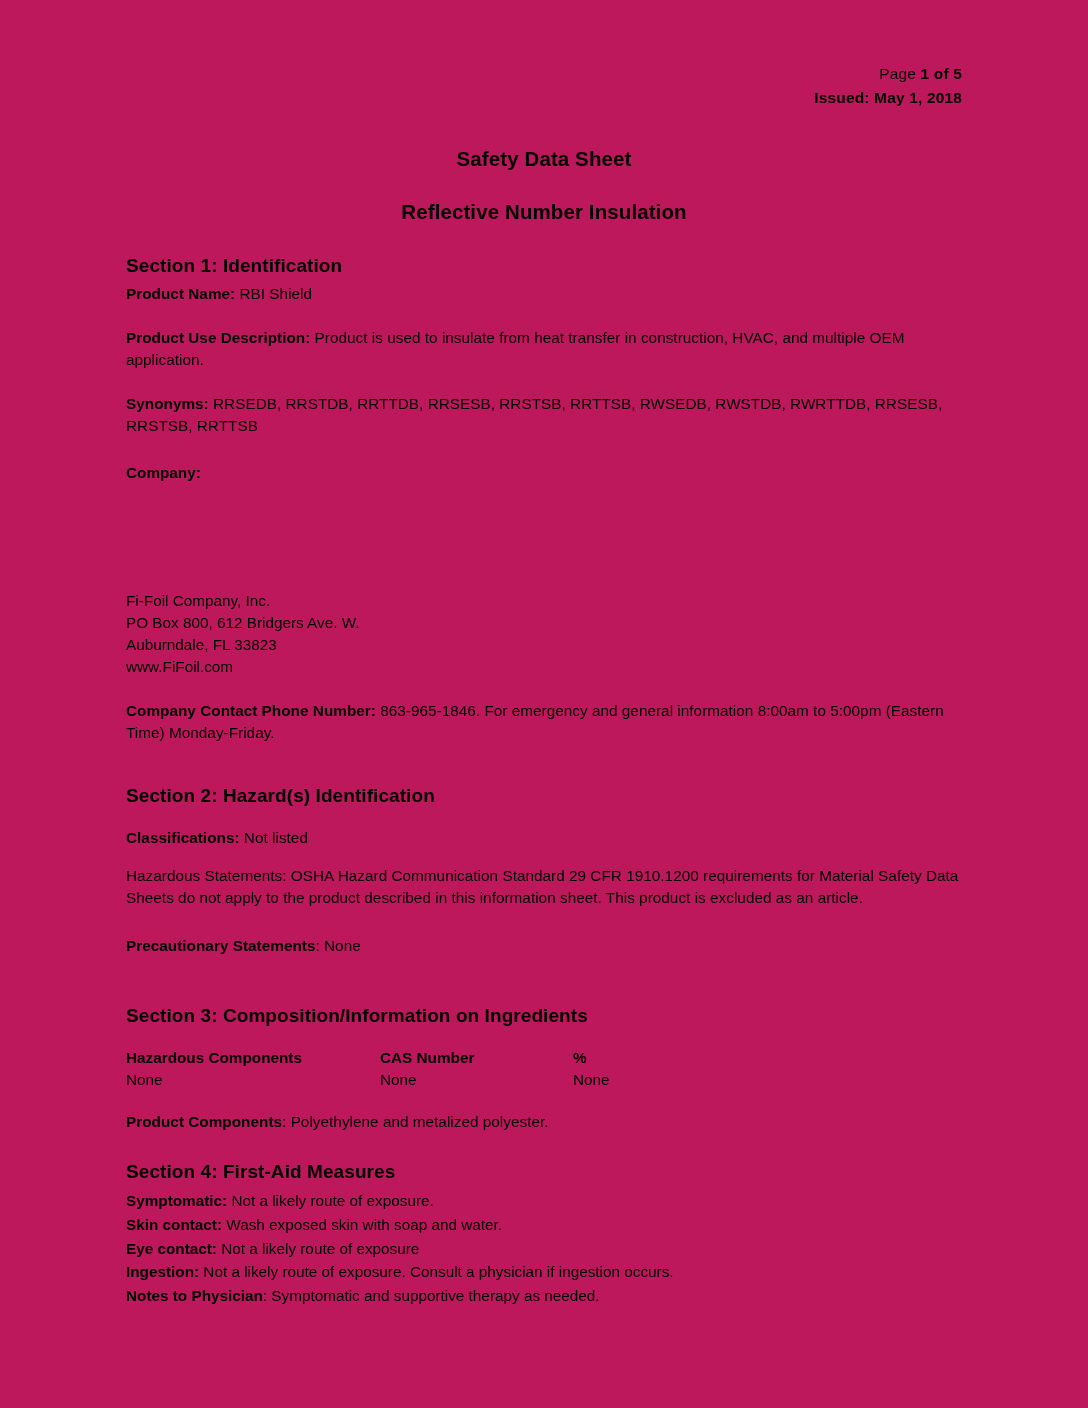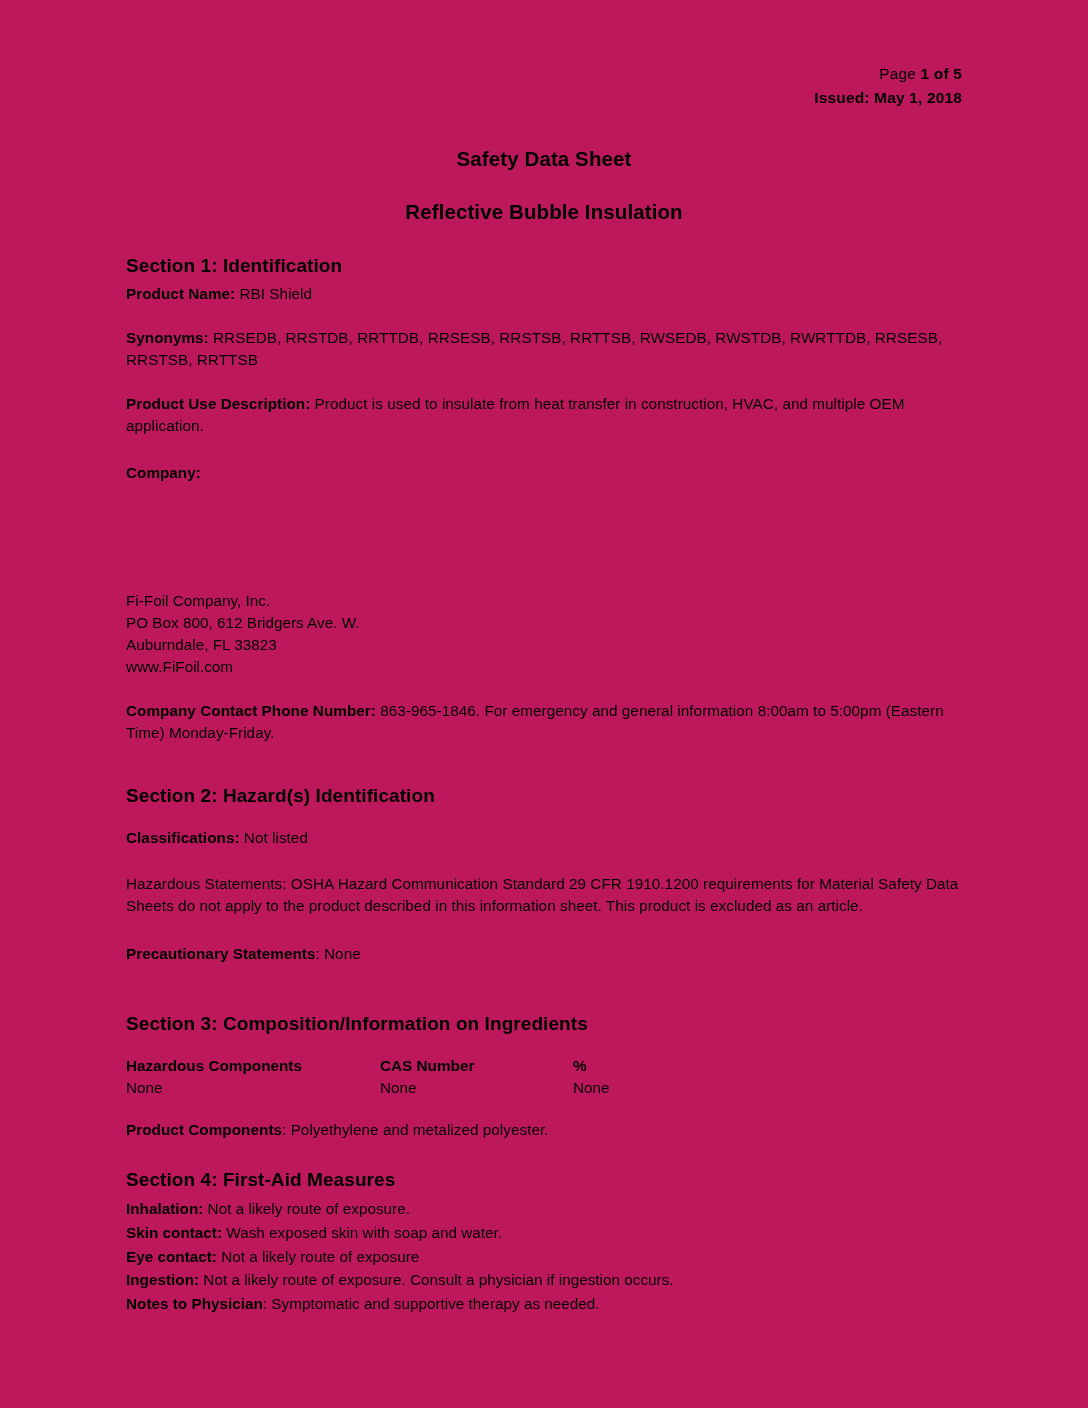--- a/index.html
+++ b/index.html
@@ -75,21 +75,21 @@
     line-height: 1.44;
     letter-spacing: 0.002em;
   }
   .b { font-weight: 700; }
 
   .p-product-name    { margin-top: 6px; }
   .p-synonyms        { margin-top: 22px; }
   .p-use-desc        { margin-top: 22px; }
   .p-contact         { margin-top: 22px; }
   .p-classifications { margin-top: 20px; }
-  .p-hazard-stmt     { margin-top: 24px; }
+  .p-hazard-stmt     { margin-top: 16px; }
   .p-precautionary   { margin-top: 26px; }
   .p-components      { margin-top: 20px; }
 
   
   .company-block {
     margin-top: 25px;
     display: flex;
     font-size: 15.3px;
     line-height: 1.44;
     flex-direction: column;
@@ -130,29 +130,29 @@
 
 <div class="page">
   <div class="content">
 
     <div class="page-header">
       <div class="line"><span class="hdr-light">Page </span><span class="hdr-bold">1 of 5</span></div>
       <div class="line hdr-bold">Issued: May 1, 2018</div>
     </div>
 
     <div class="doc-title">Safety Data Sheet</div>
-    <div class="doc-subtitle">Reflective Bubble Insulation</div>
+    <div class="doc-subtitle">Reflective Number Insulation</div>
 
     <div class="section-heading sec1-heading">Section 1:  Identification</div>
 
     <div class="para p-product-name"><span class="b">Product Name:</span><span> RBI Shield</span></div>
 
+    <div class="para p-use-desc"><span class="b">Product Use Description:</span><span>  Product is used to insulate from heat transfer in construction, HVAC, and multiple OEM application.</span></div>
+
     <div class="para p-synonyms"><span class="b">Synonyms:</span><span> RRSEDB, RRSTDB, RRTTDB, RRSESB, RRSTSB, RRTTSB, RWSEDB, RWSTDB, RWRTTDB, RRSESB, RRSTSB, RRTTSB</span></div>
-
-    <div class="para p-use-desc"><span class="b">Product Use Description:</span><span>  Product is used to insulate from heat transfer in construction, HVAC, and multiple OEM application.</span></div>
 
     <div class="company-block">
       <div class="company-label">Company:</div>
       <div class="company-lines">
         <div>Fi-Foil Company, Inc.</div>
         <div>PO Box 800, 612 Bridgers Ave. W.</div>
         <div>Auburndale, FL 33823</div>
         <div>www.FiFoil.com</div>
       </div>
     </div>
@@ -182,21 +182,21 @@
           <td class="col-pct">None</td>
         </tr>
       </tbody>
     </table>
 
     <div class="para p-components"><span class="b">Product Components</span><span>:  Polyethylene and metalized polyester.</span></div>
 
     <div class="section-heading sec4-heading">Section 4:  First-Aid Measures</div>
 
     <div class="firstaid">
-      <div class="fa-row"><span class="b">Inhalation:</span><span> Not a likely route of exposure.</span></div>
+      <div class="fa-row"><span class="b">Symptomatic:</span><span> Not a likely route of exposure.</span></div>
       <div class="fa-row"><span class="b">Skin contact:</span><span> Wash exposed skin with soap and water.</span></div>
       <div class="fa-row"><span class="b">Eye contact:</span><span> Not a likely route of exposure</span></div>
       <div class="fa-row"><span class="b">Ingestion:</span><span> Not a likely route of exposure. Consult a physician if ingestion occurs.</span></div>
       <div class="fa-row"><span class="b">Notes to Physician</span><span>: Symptomatic and supportive therapy as needed.</span></div>
     </div>
 
   </div>
 </div>
 
 </body></html>

